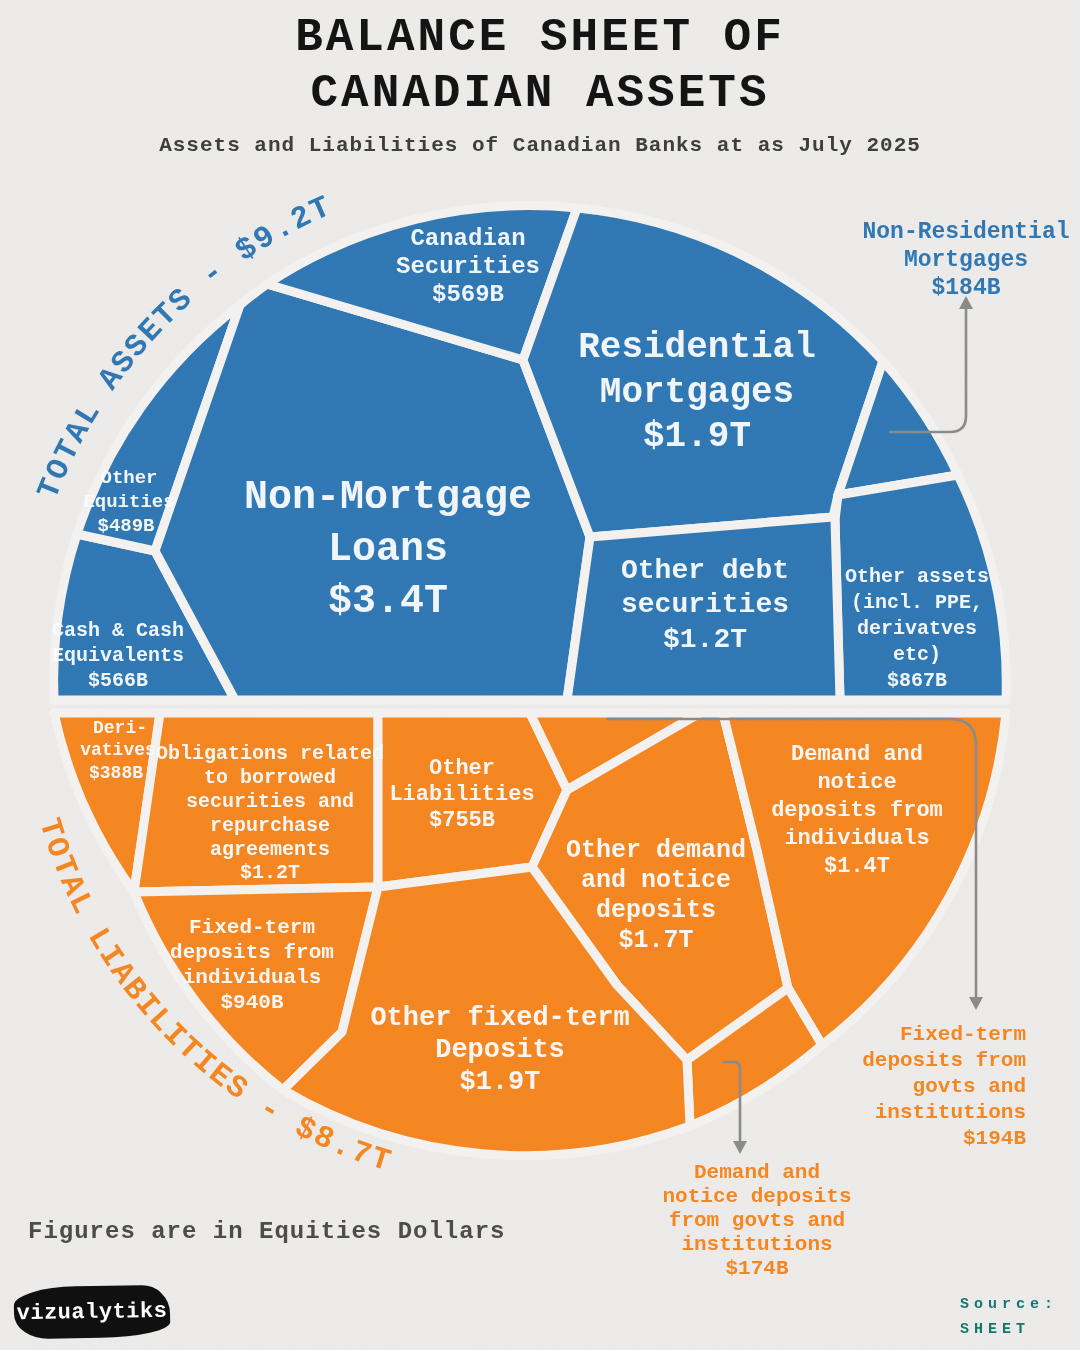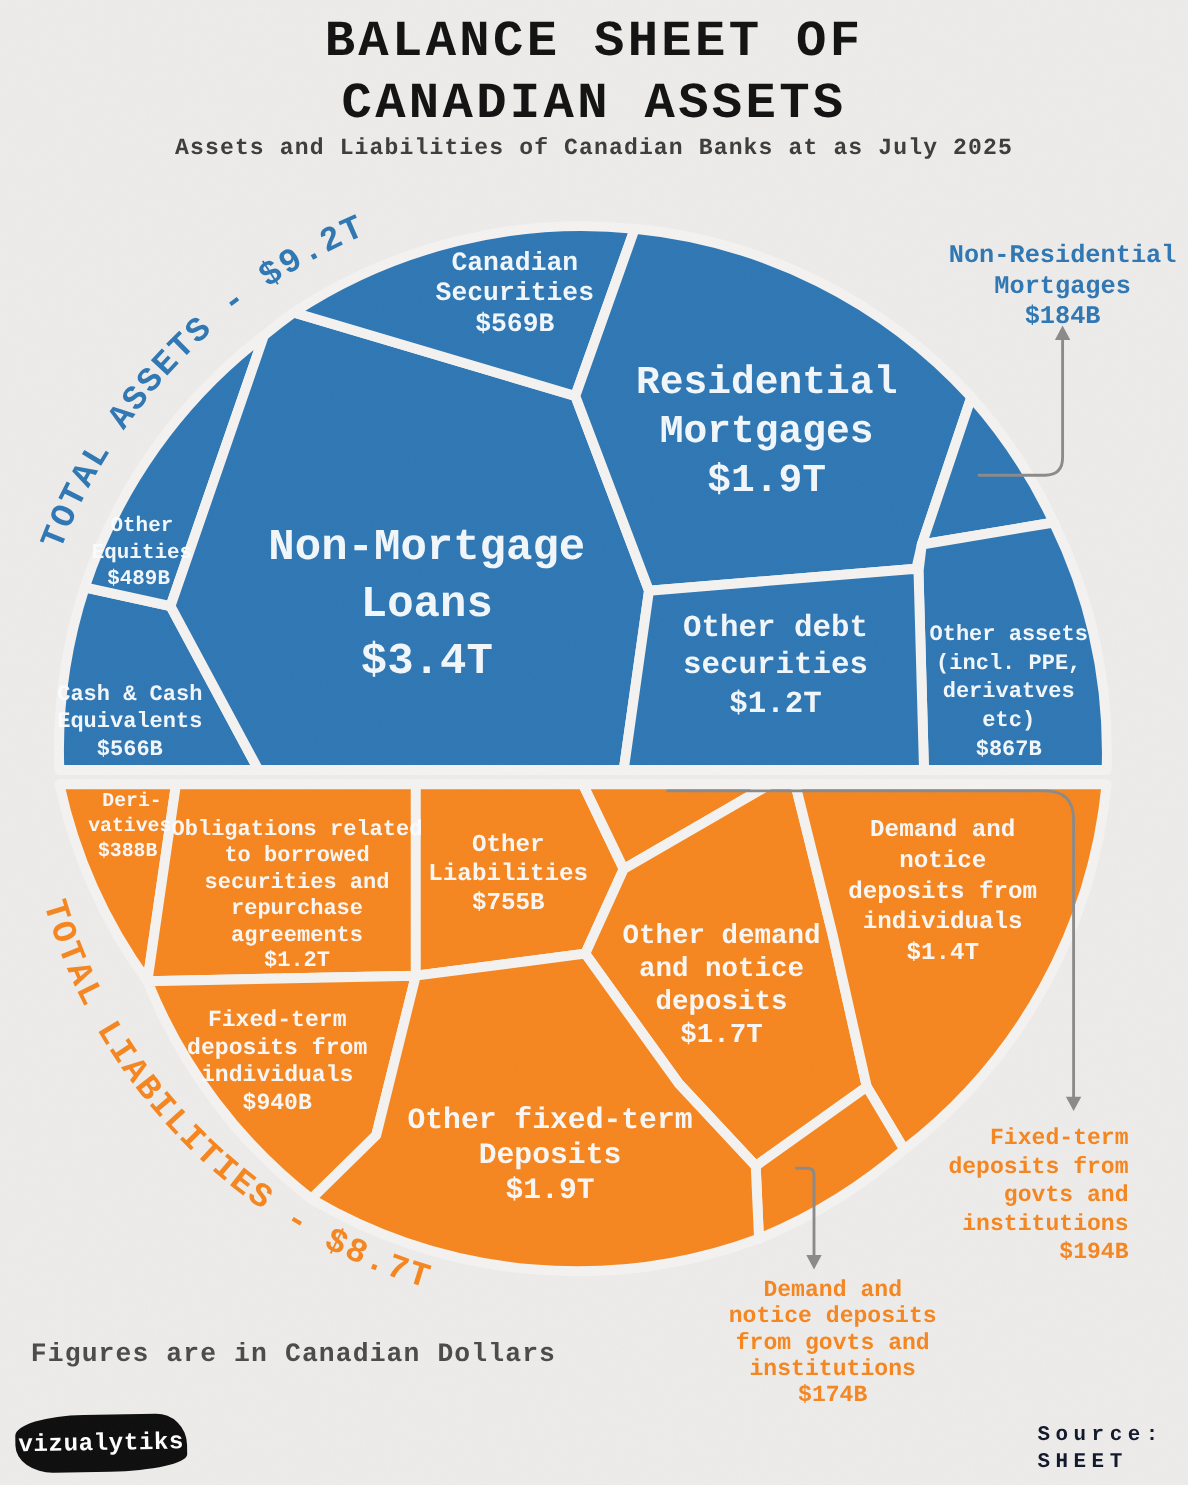--- a/index.html
+++ b/index.html
@@ -3,38 +3,38 @@
 <meta charset="utf-8">
 <style>
   html,body{margin:0;padding:0;}
   .wrap{
     position:relative;width:1080px;height:1350px;overflow:hidden;
     background:#edecea;
     font-family:Liberation Mono, monospace;
   }
   .header{position:absolute;top:10px;left:0;width:1080px;text-align:center;z-index:3;}
   .title-line{font-size:46px;font-weight:800;color:#111;letter-spacing:3px;line-height:56px;}
-  .subtitle{font-size:21px;font-weight:700;color:#3c3c3c;margin-top:2px;letter-spacing:1px;}
+  .subtitle{font-size:21px;font-weight:700;color:#3c3c3c;margin-top:12px;letter-spacing:1px;}
   svg.chart{position:absolute;left:0;top:0;z-index:2;}
   .cellText{font-weight:700;fill:#fbfdff;opacity:.96;}
   .arcLabel{font-weight:800;letter-spacing:2px;font-size:31px;}
   .annGray{stroke:#8a8a8a;stroke-width:2.6;fill:none;stroke-linecap:round;}
   .annHead{fill:#8a8a8a;}
   .annBlue{font-weight:700;font-size:23px;}
   .annOrange{font-weight:700;font-size:21px;}
   .footer-note{position:absolute;left:28px;top:1218px;font-size:24px;font-weight:700;color:#4a4a4a;letter-spacing:1px;z-index:3;}
   .logo{
     position:absolute;left:14px;top:1286px;width:156px;height:52px;z-index:3;
     background:#0d0d0d;display:flex;align-items:center;justify-content:center;
     border-radius:40% 18% 45% 22% / 35% 55% 28% 48%;
     transform:rotate(-1deg);
   }
   .logo-text{color:#fff;font-size:22px;font-weight:800;letter-spacing:.5px;}
-  .source{position:absolute;right:22px;top:1292px;text-align:left;z-index:3;color:#0f172a;
-    font-size:19px;font-weight:700;letter-spacing:5px;line-height:25px;}
+  .source{position:absolute;right:22px;top:1292px;text-align:left;z-index:3;color:#0f766e;
+    font-size:15px;font-weight:700;letter-spacing:5px;line-height:25px;}
   .noise{position:absolute;left:0;top:0;z-index:4;pointer-events:none;opacity:.5;}
 </style>
 </head>
 <body>
 
 <div class="wrap">
 
   <div class="header">
     <div class="title-line">BALANCE SHEET OF</div>
     <div class="title-line">CANADIAN ASSETS</div>
@@ -194,21 +194,21 @@
       <g text-anchor="middle" class="annOrange" fill="#f6861f">
         <text x="757" y="1178">Demand and</text>
         <text x="757" y="1202">notice deposits</text>
         <text x="757" y="1226">from govts and</text>
         <text x="757" y="1250">institutions</text>
         <text x="757" y="1274">$174B</text>
       </g>
     </g>
   </svg>
 
-  <div class="footer-note">Figures are in Canadian Dollars</div>
+  <div class="footer-note">Figures are in Equities Dollars</div>
 
   <div class="logo">
     <span class="logo-text">vizualytiks</span>
   </div>
 
   <div class="source">
     <div>Source:</div>
     <div>SHEET</div>
   </div>
 

